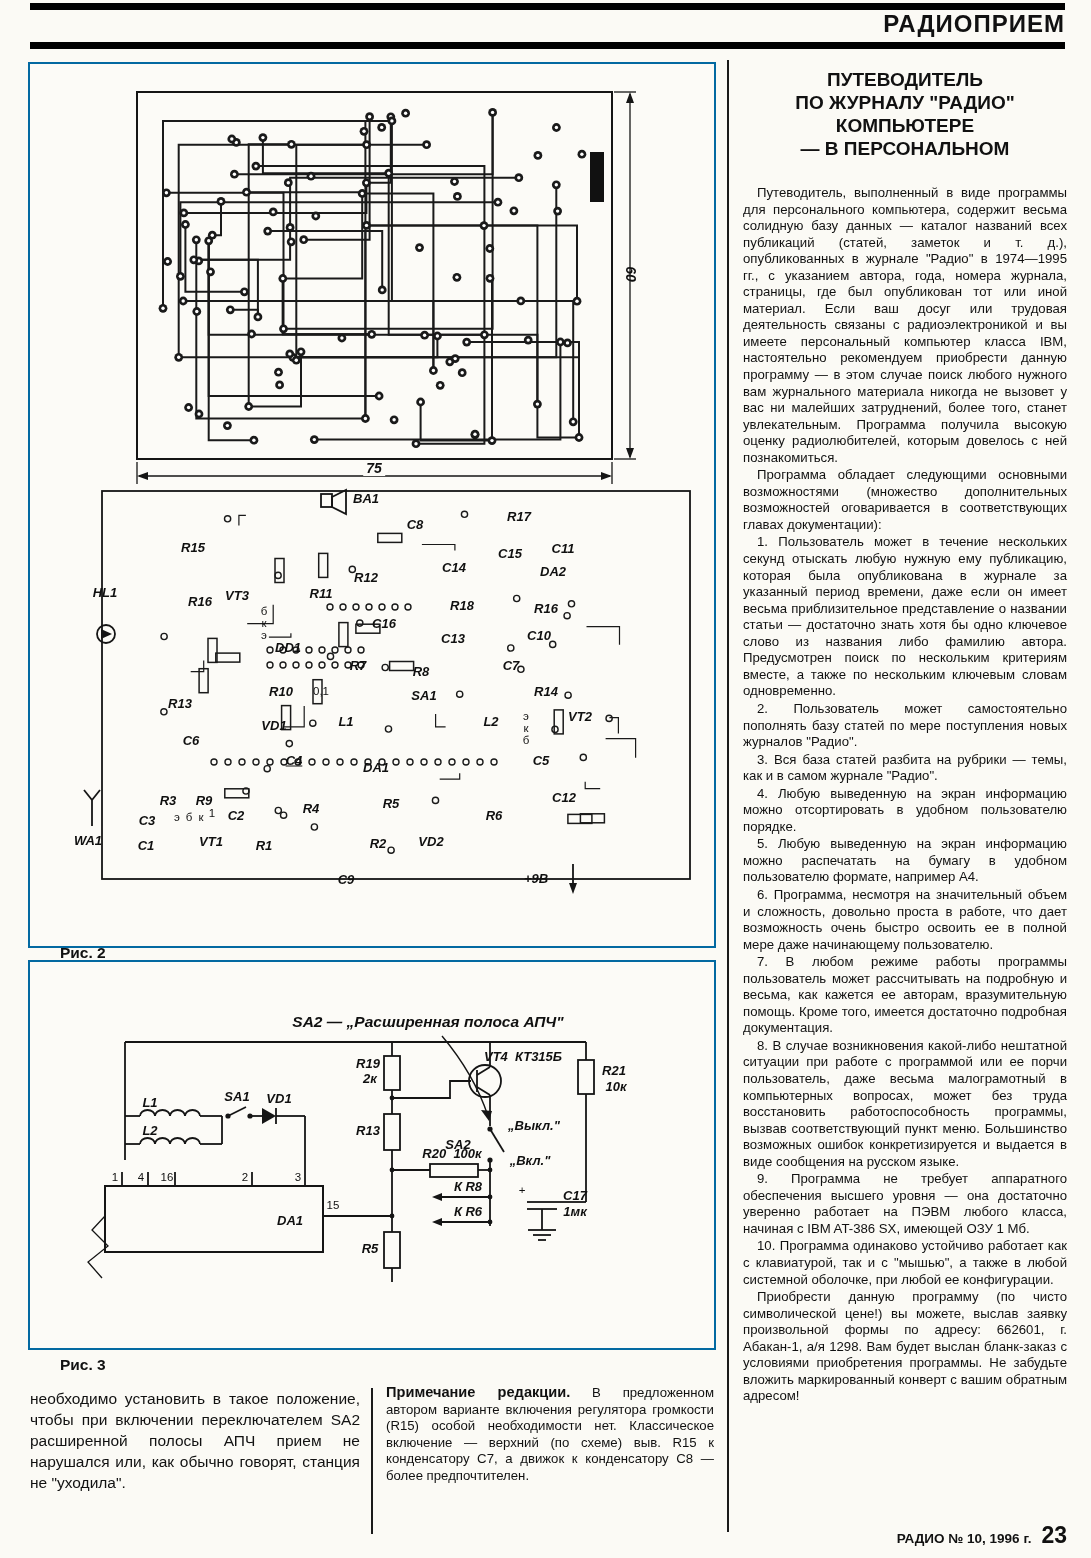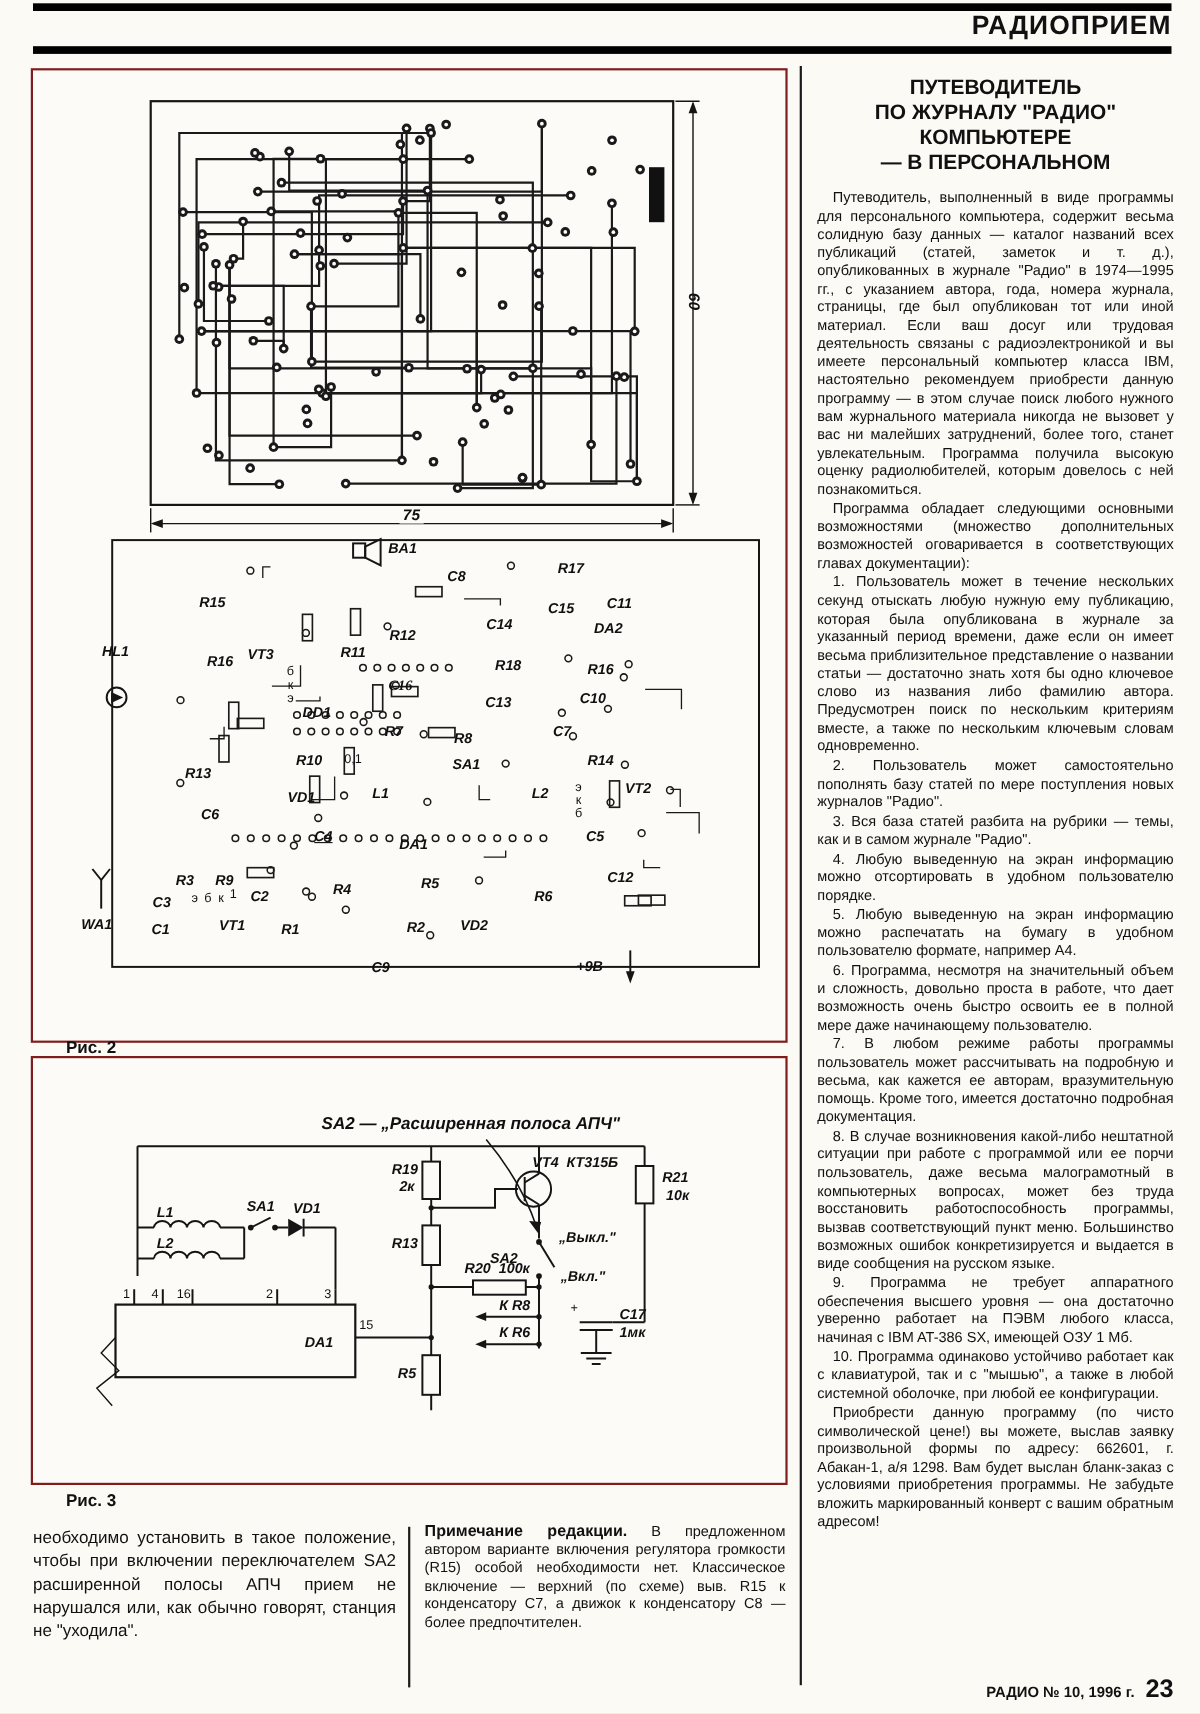--- a/index.html
+++ b/index.html
@@ -3,37 +3,37 @@
 <meta charset="utf-8">
 <style>
   html,body{margin:0;padding:0;background:#d8d8d4;}
   .page{position:relative;width:1091px;height:1558px;background:#fbfaf5;color:#111;
         font-family:"Liberation Sans",sans-serif;overflow:hidden;margin:0 auto;}
   .rule{position:absolute;background:#000;}
   .section-header{position:absolute;top:10px;right:26px;font-size:24px;font-weight:bold;letter-spacing:1px;}
   .col-divider{position:absolute;left:727px;top:60px;width:2px;height:1472px;background:#1a1a1a;}
   .mini-divider{position:absolute;left:371px;top:1388px;width:1.5px;height:146px;background:#1a1a1a;}
 
-  .fig-box{position:absolute;border:2px solid #7f1d1d;background:#fcfbf7;}
+  .fig-box{position:absolute;border:2px solid #0369a1;background:#fcfbf7;}
   .fig2{left:28px;top:62px;width:684px;height:882px;}
   .fig3{left:28px;top:960px;width:684px;height:386px;}
   .fig-box svg{position:absolute;left:0;top:0;width:100%;height:100%;}
   .label-layer{position:absolute;left:0;top:0;width:100%;height:100%;pointer-events:none;}
   .fig-label{position:absolute;transform:translate(-50%,-50%);font:italic 600 13px "Liberation Sans",sans-serif;
              color:#101010;white-space:pre;}
   .fig-label.pin{font:11.5px "Liberation Sans",sans-serif;font-style:normal;}
   .fig-label.title{font:italic 700 15.5px "Liberation Sans",sans-serif;}
   .fig-label.dim{font:italic 600 14px "Liberation Sans",sans-serif;background:#fcfbf7;padding:0 3px;}
   .fig-label.dimv{transform:translate(-50%,-50%) rotate(90deg);font:italic 600 14px "Liberation Sans",sans-serif;}
   .fig-caption{position:absolute;left:30px;font-weight:bold;font-size:15.5px;margin-top:44px;}
   .fig2 .fig-caption{top:836px;}
   .fig3 .fig-caption{top:350px;}
 
   .article{position:absolute;left:743px;top:64px;width:324px;}
-  .article-title{text-align:center;font-weight:bold;font-size:19px;line-height:23px;margin:4px 0 12px 0;}
+  .article-title{text-align:center;font-weight:bold;font-size:19px;line-height:23px;margin:4px 0 25px 0;}
   .article-body p{margin:0 0 1px 0;text-indent:14px;text-align:justify;font-size:13.2px;line-height:16.55px;}
 
   .bottom-left{position:absolute;left:30px;top:1388px;width:330px;font-size:15.5px;line-height:21px;text-align:justify;}
   .editor-note{position:absolute;left:386px;top:1384px;width:328px;font-size:13.2px;line-height:16.6px;text-align:justify;}
   .editor-note b{font-size:14.6px;}
 
   .footer{position:absolute;right:24px;top:1522px;display:flex;align-items:baseline;gap:10px;}
   .footer .journal{font-weight:bold;font-size:13.5px;}
   .footer .pageno{font-weight:bold;font-size:23px;}
 </style>
@@ -456,21 +456,21 @@
         <span class="fig-label" style="left: 336px; top: 513px;">R12</span>
         <span class="fig-label" style="left: 291px; top: 529px;">R11</span>
         <span class="fig-label" style="left: 432px; top: 541px;">R18</span>
         <span class="fig-label" style="left: 516px; top: 544px;">R16</span>
         <span class="fig-label" style="left: 75px; top: 528px;">HL1</span>
         <span class="fig-label" style="left: 170px; top: 537px;">R16</span>
         <span class="fig-label" style="left: 207px; top: 531px;">VT3</span>
         <span class="fig-label pin" style="left: 234px; top: 547px;">б</span>
         <span class="fig-label pin" style="left: 234px; top: 559px;">к</span>
         <span class="fig-label pin" style="left: 234px; top: 571px;">э</span>
-        <span class="fig-label" style="left: 334px; top: 559px; font-family: Liberation Serif, serif;">C16</span>
+        <span class="fig-label" style="left: 354px; top: 559px;">C16</span>
         <span class="fig-label" style="left: 423px; top: 574px;">C13</span>
         <span class="fig-label" style="left: 509px; top: 571px;">C10</span>
         <span class="fig-label" style="left: 258px; top: 583px;">DD1</span>
         <span class="fig-label" style="left: 328px; top: 601px;">R7</span>
         <span class="fig-label" style="left: 391px; top: 607px;">R8</span>
         <span class="fig-label" style="left: 481px; top: 601px;">C7</span>
         <span class="fig-label" style="left: 516px; top: 627px;">R14</span>
         <span class="fig-label" style="left: 251px; top: 627px;">R10</span>
         <span class="fig-label pin" style="left: 291px; top: 627px;">0,1</span>
         <span class="fig-label" style="left: 394px; top: 631px;">SA1</span>

